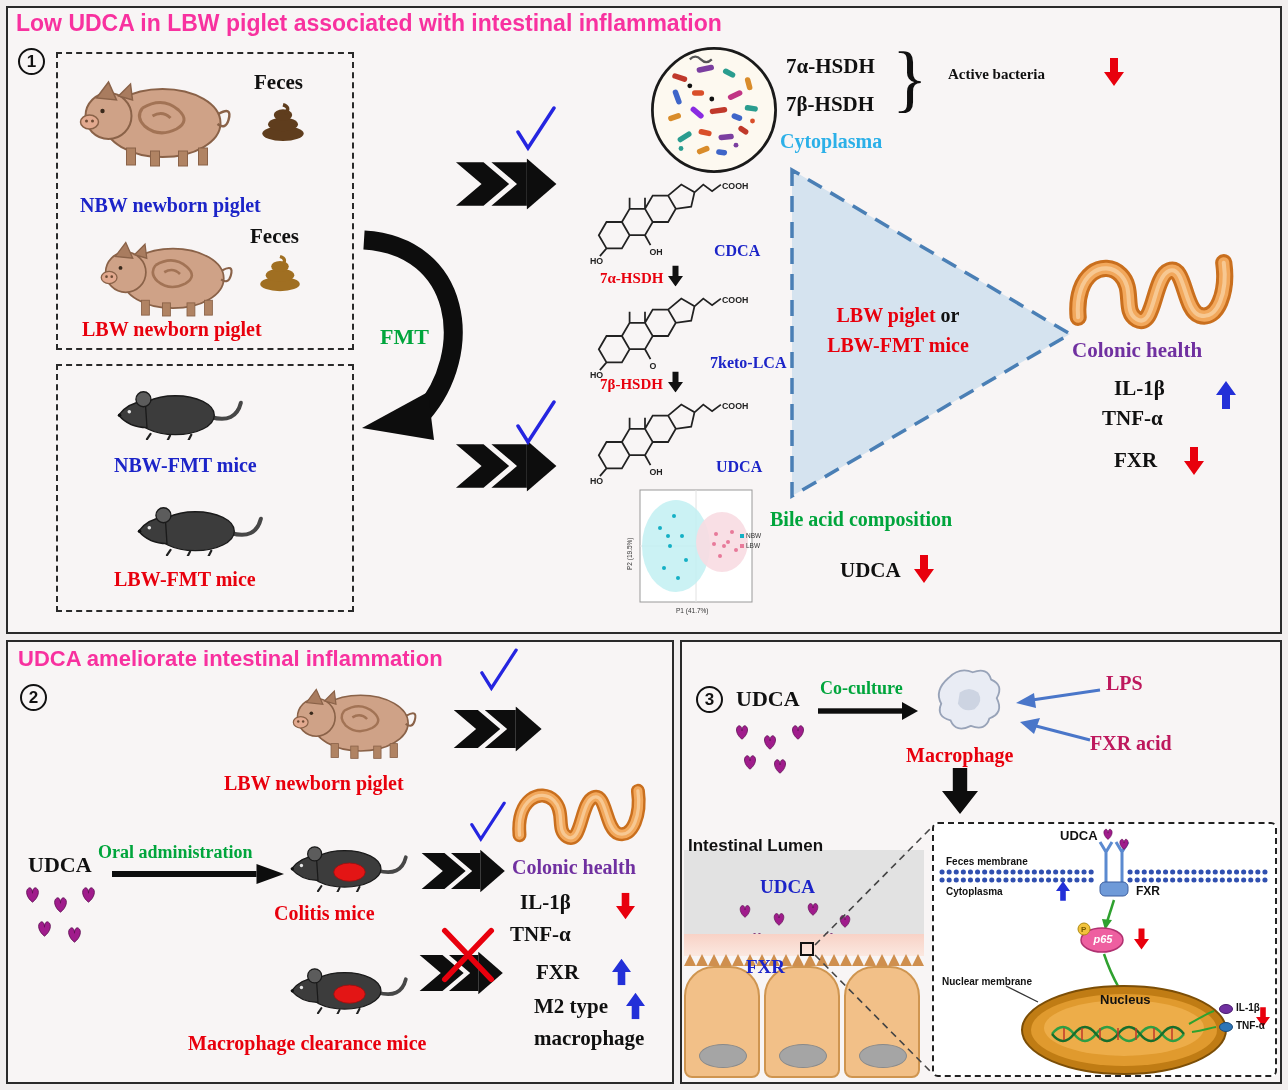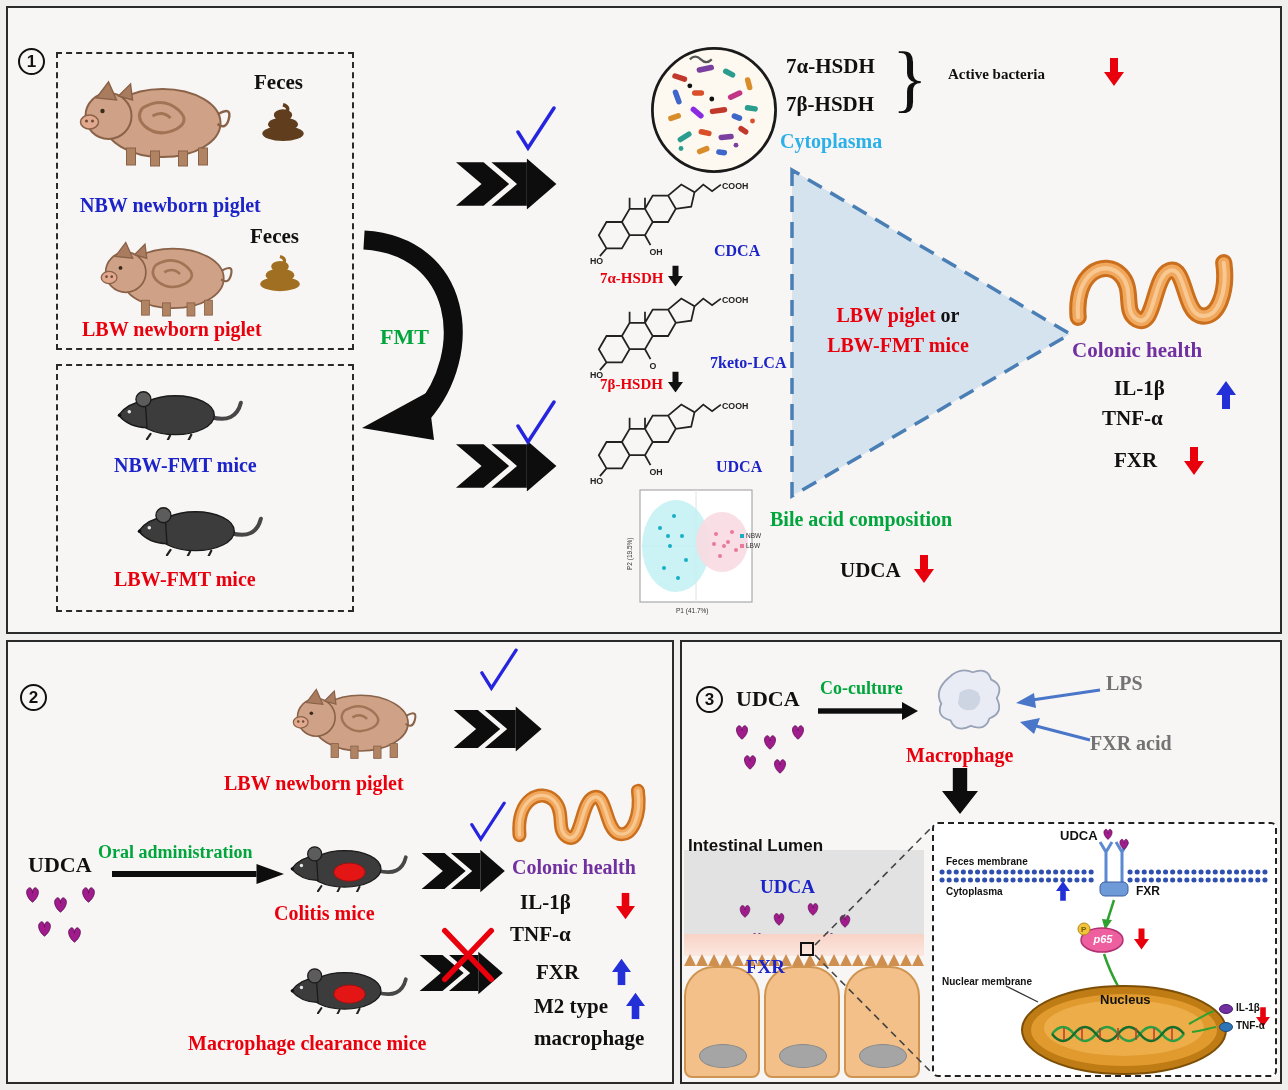--- a/index.html
+++ b/index.html
@@ -5,21 +5,21 @@
 *{margin:0;padding:0;box-sizing:border-box}
 body{background:#ffffff;font-family:"Liberation Serif",serif}
 #fig{position:relative;width:1288px;height:1090px;background:#f1eeee;overflow:hidden}
 .abs{position:absolute}
 .panel{position:absolute;border:2px solid #2a2a2a;background:#f8f5f5}
 .lbl{position:absolute;font-family:"Liberation Serif",serif;font-weight:bold;white-space:nowrap;color:#101010}
 .title{position:absolute;font-family:"Liberation Sans",sans-serif;font-weight:bold;color:#f8319f;font-size:23px;white-space:nowrap}
 .badge{position:absolute;width:27px;height:27px;border:2px solid #111;border-radius:50%;text-align:center;line-height:23px;font-weight:bold;font-size:17px;font-family:"Liberation Sans",sans-serif;color:#111}
 .dashedbox{position:absolute;border:2px dashed #2a2a2a}
 .blue{color:#1c24c8}.red{color:#e8000d}.green{color:#00a53c}.cyan{color:#2cb0e8}
-.purple{color:#7030a0}.olive{color:#737373}.black{color:#101010}
+.purple{color:#7030a0}.olive{color:#be185d}.black{color:#101010}
 .chemtext{font-size:8px;font-family:"Liberation Sans",sans-serif;fill:#222;font-weight:bold}
 .pcatext{font-size:6.5px;font-family:"Liberation Sans",sans-serif;fill:#333}
 .cell{position:absolute;width:76px;height:112px;background:#f2c088;border:2px solid #cf9550;border-radius:30px 30px 8px 8px}
 .nucleus{position:absolute;left:13px;top:76px;width:48px;height:24px;background:#a5a5a5;border:1px solid #8a8a8a;border-radius:50%}
 .inset{position:absolute;background:#ffffff;border:2px dashed #222;border-radius:6px}
 .ins-lbl{position:absolute;font-family:"Liberation Sans",sans-serif;font-weight:bold;color:#111;white-space:nowrap}
 </style>
 </head>
 <body>
 
@@ -118,20 +118,21 @@
   <circle cx="38" cy="38" r="2.2" fill="#111"></circle>
           <circle cx="58" cy="50" r="2.2" fill="#111"></circle>
   <circle cx="80" cy="92" r="2.2" fill="#7b3fa0"></circle>
           <circle cx="95" cy="70" r="2.2" fill="#d94f2a"></circle>
   <circle cx="30" cy="95" r="2.2" fill="#2a9d8f"></circle>
 </symbol>
 </defs>
 </svg>
 
 <section class="panel" style="left:6px;top:6px;width:1276px;height:628px">
+  <div class="title" style="left:8px;top:2px">Low UDCA in LBW piglet associated with intestinal inflammation</div>
   <div class="badge" style="left:10px;top:40px">1</div>
 
   <div class="dashedbox" style="left:48px;top:44px;width:298px;height:298px"></div>
   <svg class="abs" style="left:64px;top:60px" width="165" height="100" viewBox="0 0 160 100">
         <use href="#sym-pig"></use>
       </svg>
   <div class="lbl" style="left:246px;top:62px;font-size:21px">Feces</div>
   <svg class="abs" style="left:252px;top:94px;color:#5f3d1d" width="46" height="40" viewBox="0 0 40 34">
         <use href="#sym-poop"></use>
       </svg>
@@ -272,20 +273,21 @@
         <use href="#sym-arr-up"></use>
       </svg>
   <div class="lbl" style="left:1094px;top:398px;font-size:21px">TNF-α</div>
   <div class="lbl" style="left:1106px;top:440px;font-size:21px">FXR</div>
   <svg class="abs" style="left:1176px;top:438px;color:#e8000d" width="20" height="30" viewBox="0 0 20 28">
         <use href="#sym-arr-down"></use>
       </svg>
 </section>
 
 <section class="panel" style="left:6px;top:640px;width:668px;height:444px">
+  <div class="title" style="left:10px;top:4px;font-size:22px">UDCA ameliorate intestinal inflammation</div>
   <div class="badge" style="left:12px;top:42px">2</div>
 
   <svg class="abs" style="left:280px;top:36px" width="132" height="82" viewBox="0 0 160 100">
         <use href="#sym-pig"></use>
       </svg>
   <svg class="abs" style="left:444px;top:64px" width="112" height="46" viewBox="0 0 130 52">
         <use href="#sym-chevarrow"></use>
       </svg>
   <svg class="abs" style="left:472px;top:6px" width="38" height="44" viewBox="0 0 40 46">
         <use href="#sym-check"></use>

